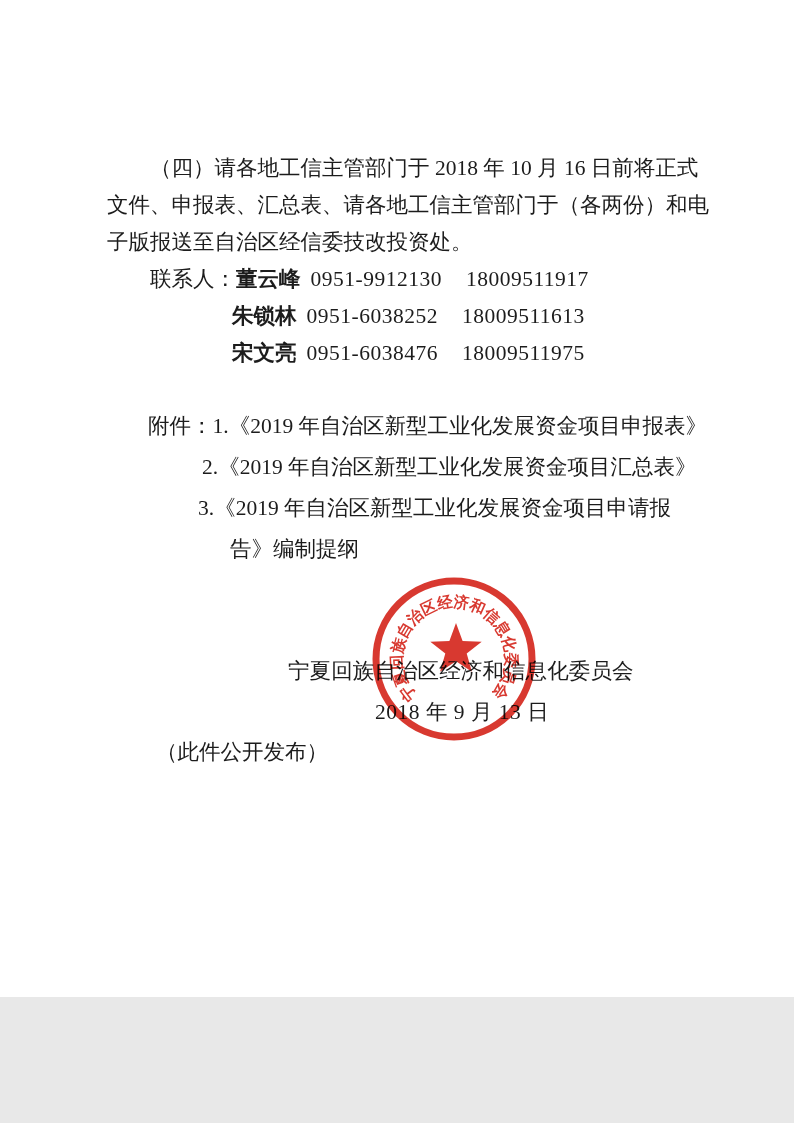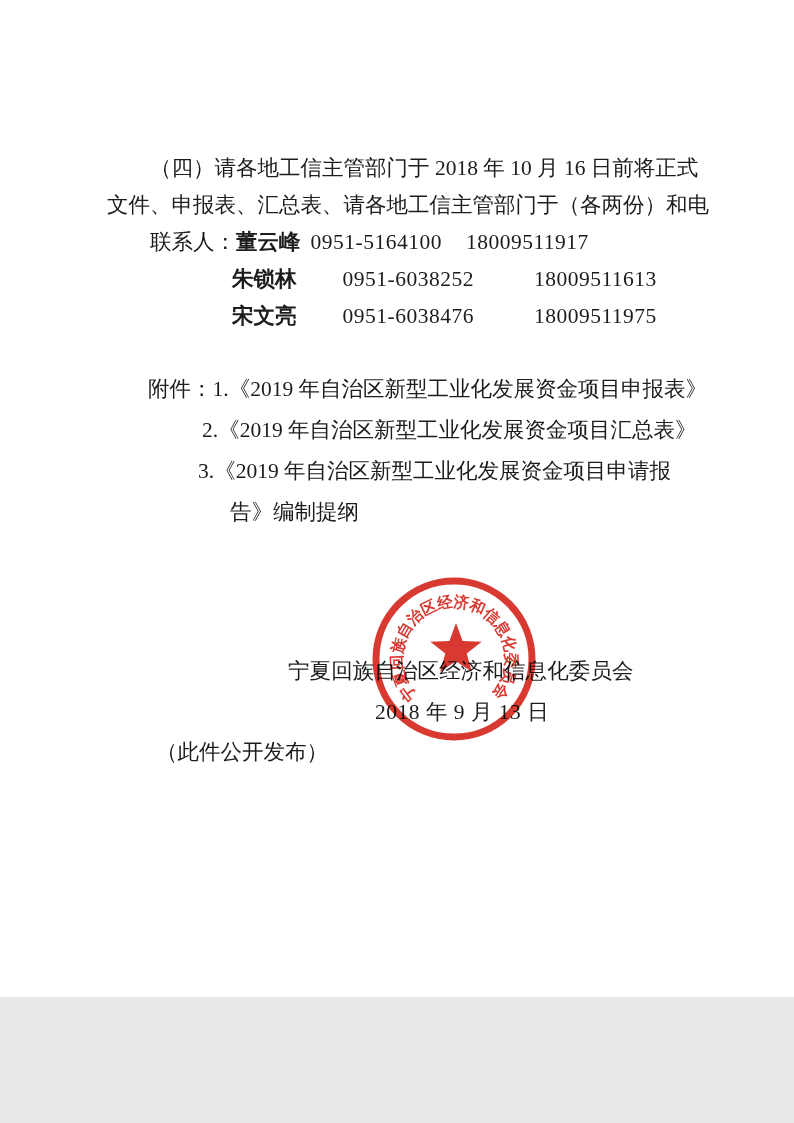--- a/index.html
+++ b/index.html
@@ -15,21 +15,21 @@
   .doc-body{
     position:absolute;
     left:107px;top:150px;width:584px;
     font-size:21.5px;
     line-height:37px;
   }
   .para .line{white-space:nowrap;}
   .para .line.indent{padding-left:43px;}
   .contact-row{display:flex;white-space:nowrap;}
   .contact-row.first{padding-left:43px;text-align:right;}
-  .contact-row.cont{padding-left:125px;gap:36px;}
+  .contact-row.cont{padding-left:125px;}
   .contact-row .name{margin-right:10px;font-weight:bold;}
   .contact-row .phone{margin-right:24px;letter-spacing:.5px;}
   .contact-row .mobile{letter-spacing:.5px;}
   .attachments{margin-top:34px;line-height:41px;}
   .attach-line{white-space:nowrap;}
   .attach-line.l1{padding-left:41px;display:flex;}
   .attach-line.l2{padding-left:95px;}
   .attach-line.l3{padding-left:91px;}
   .attach-line.l4{padding-left:123px;}
   .issuer{
@@ -63,27 +63,28 @@
 </head>
 <body>
 
 <div class="page">
 
   <div class="doc-body">
 
     <div class="para">
       <div class="line indent">（四）请各地工信主管部门于 2018 年 10 月 16 日前将正式</div>
       <div class="line">文件、申报表、汇总表、请各地工信主管部门于（各两份）和电</div>
+      <div class="line">子版报送至自治区经信委技改投资处。</div>
     </div>
 
     <div class="contacts">
       <div class="contact-row first">
         <span class="label">联系人：</span>
         <span class="name">董云峰</span>
-        <span class="phone">0951-5164100</span>
+        <span class="phone">0951-9912130</span>
         <span class="mobile">18009511917</span>
       </div>
       <div class="contact-row cont">
         <span class="name">朱锁林</span>
         <span class="phone">0951-6038252</span>
         <span class="mobile">18009511613</span>
       </div>
       <div class="contact-row cont">
         <span class="name">宋文亮</span>
         <span class="phone">0951-6038476</span>

